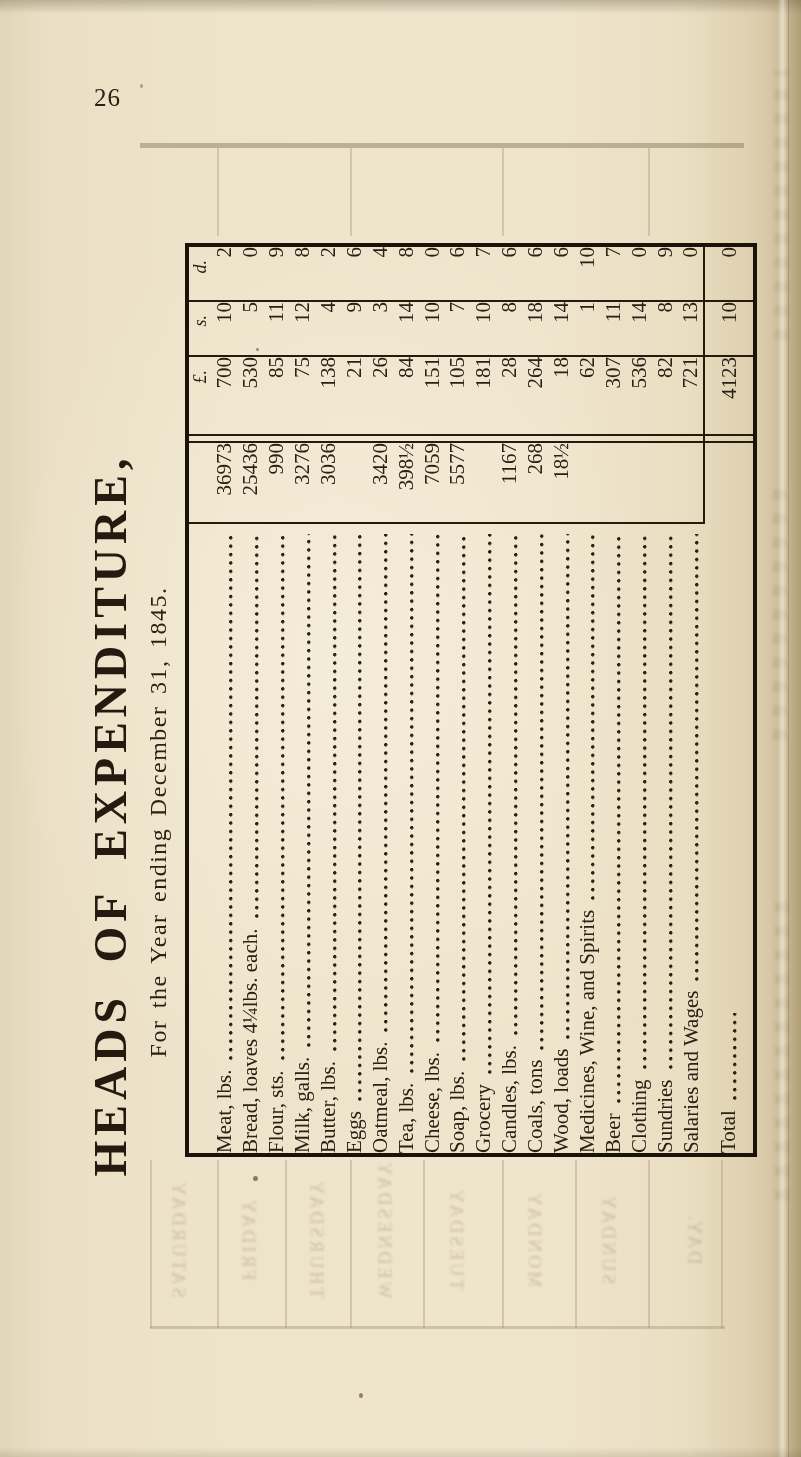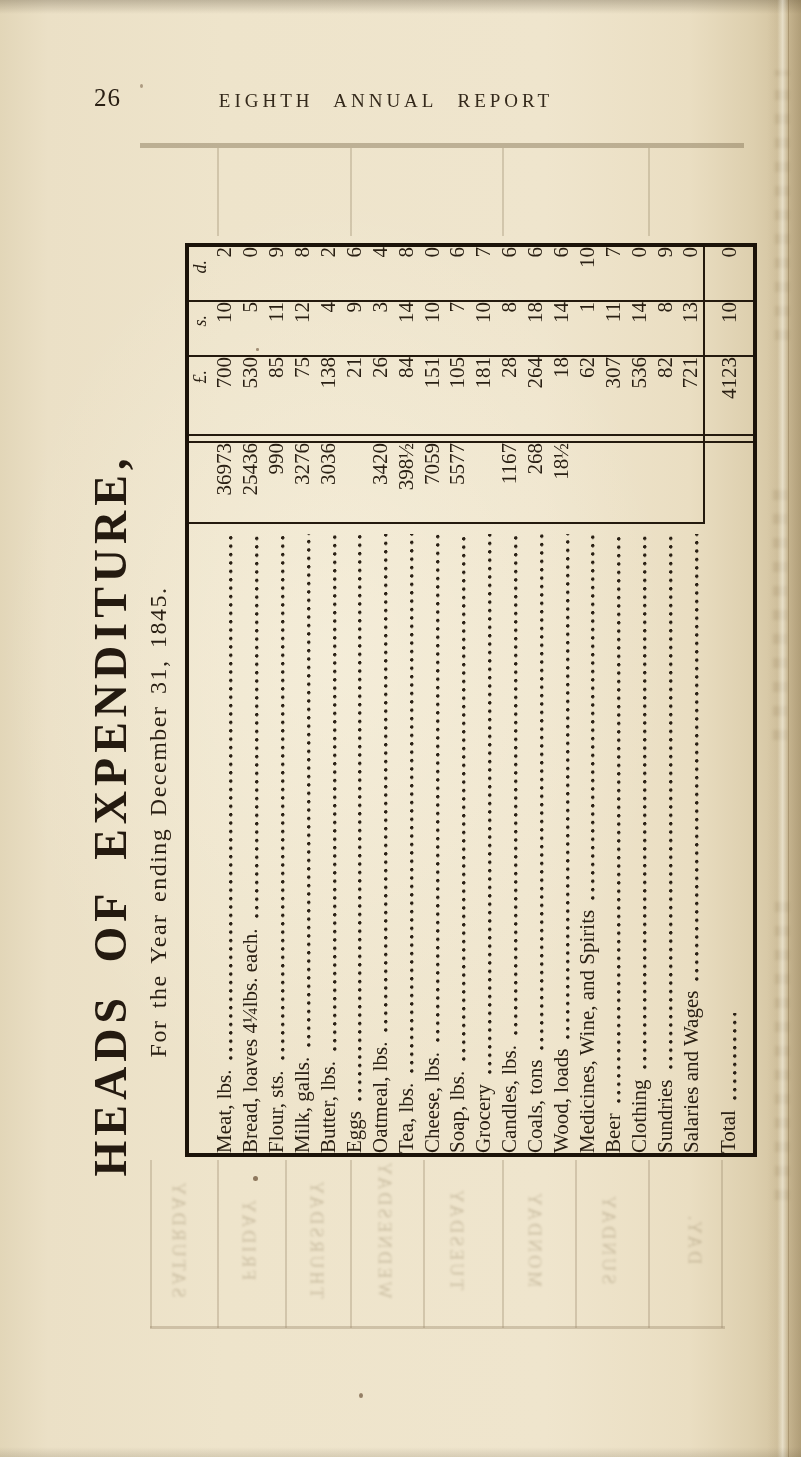--- a/index.html
+++ b/index.html
@@ -156,21 +156,20 @@
         <div class="ghost-word" style="left: 474px; top: 1228px; width: 120px; text-align: center;">MONDAY</div>
         <div class="ghost-word" style="left: 548px; top: 1228px; width: 120px; text-align: center;">SUNDAY</div>
         <div class="ghost-word" style="left: 634px; top: 1228px; width: 120px; text-align: center;">DAY.</div>
       </div>
     <div class="ghost-smudge" style="left:775px;top:70px;height:270px"></div>
     <div class="ghost-smudge" style="left:773px;top:480px;height:260px"></div>
     <div class="ghost-smudge" style="left:775px;top:900px;height:300px"></div>
   </div>
 
   <div class="page-number">26</div>
-  <div class="running-header">EIGHTH ANNUAL REPORT</div>
 
   <div class="rot-wrap">
     <div class="doc-title">HEADS OF EXPENDITURE,</div>
     <div class="doc-subtitle">For the Year ending December 31, 1845.</div>
 
     <table class="ledger">
       <colgroup>
         <col style="width:632px">
           <col style="width:80px">
           <col style="width:87px">

